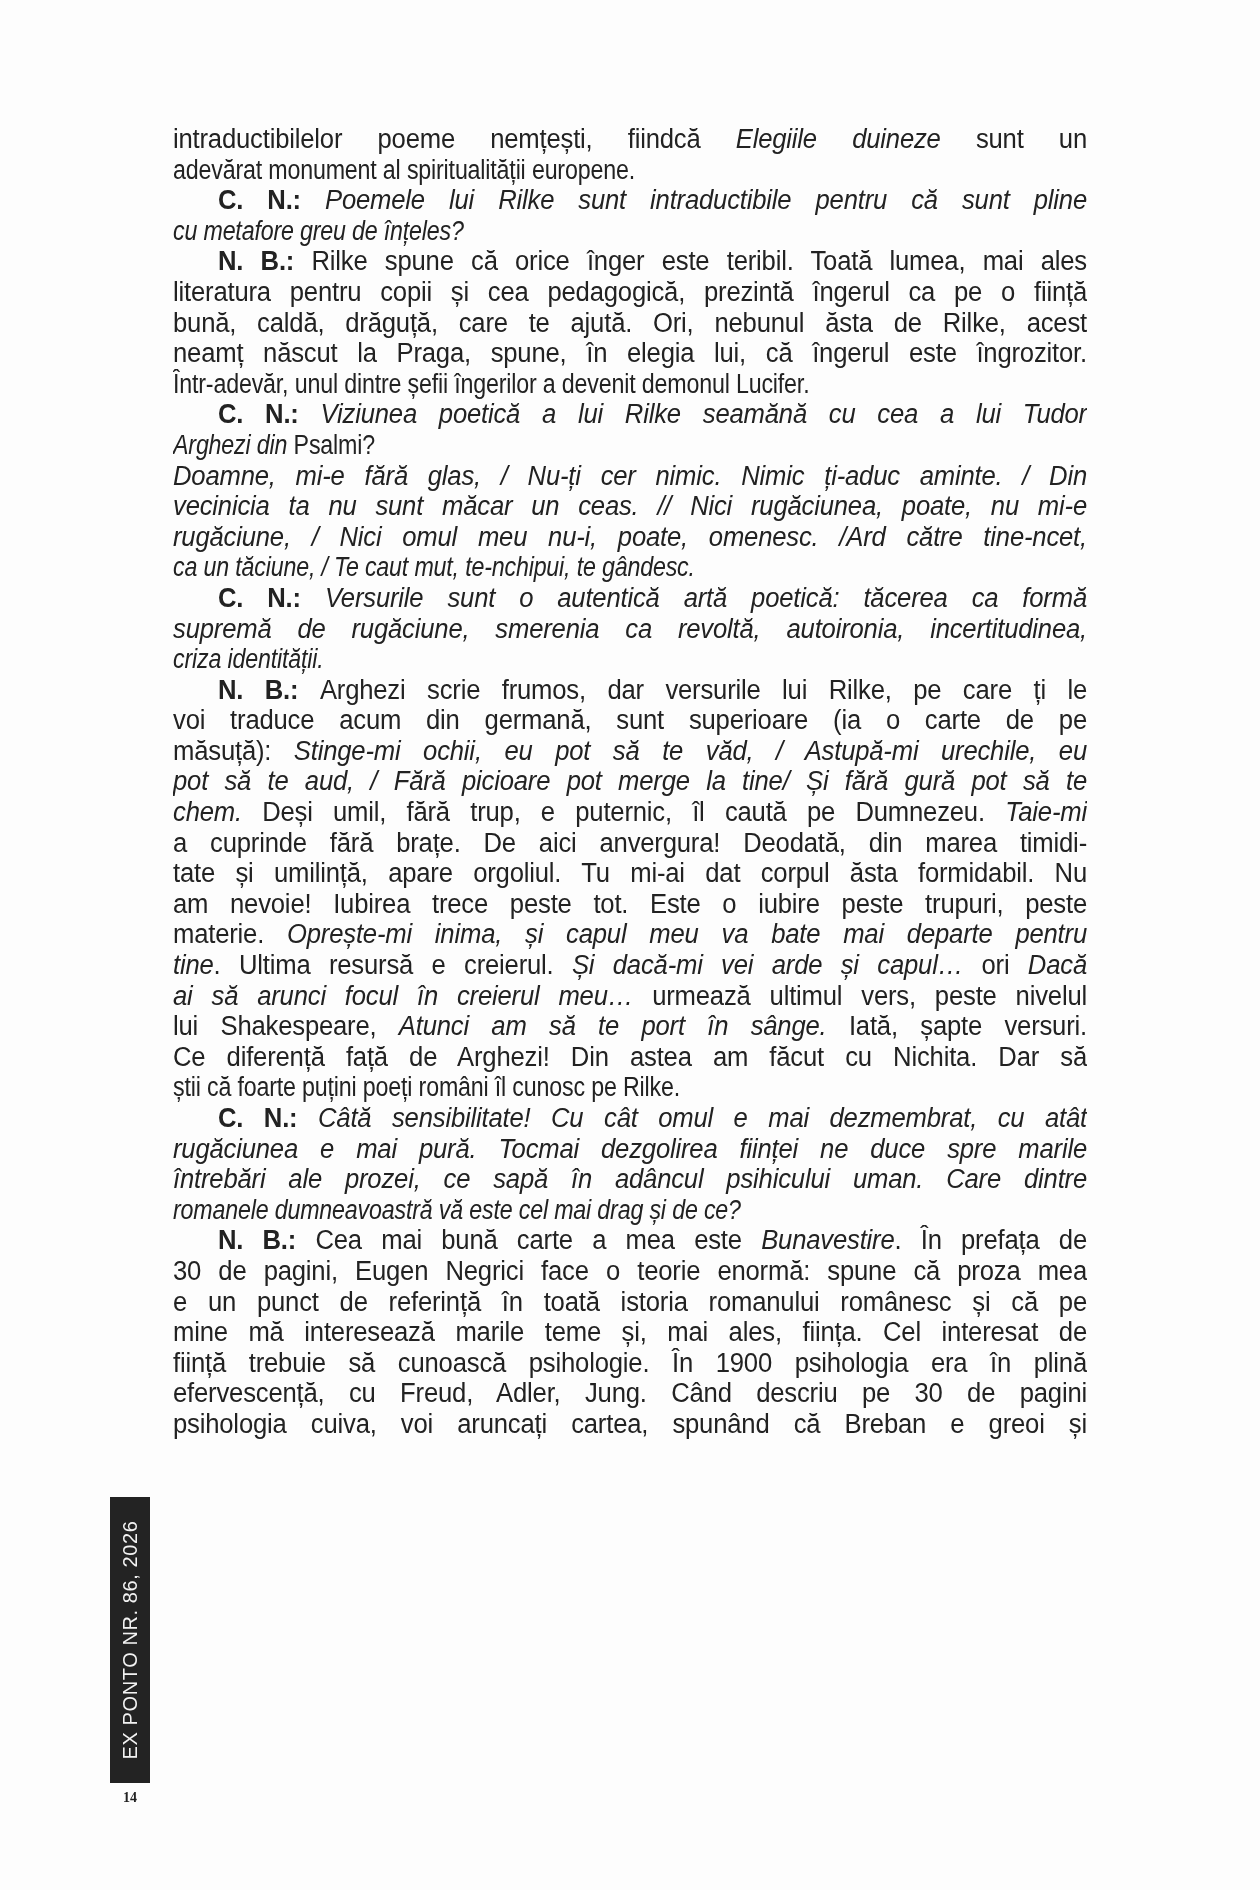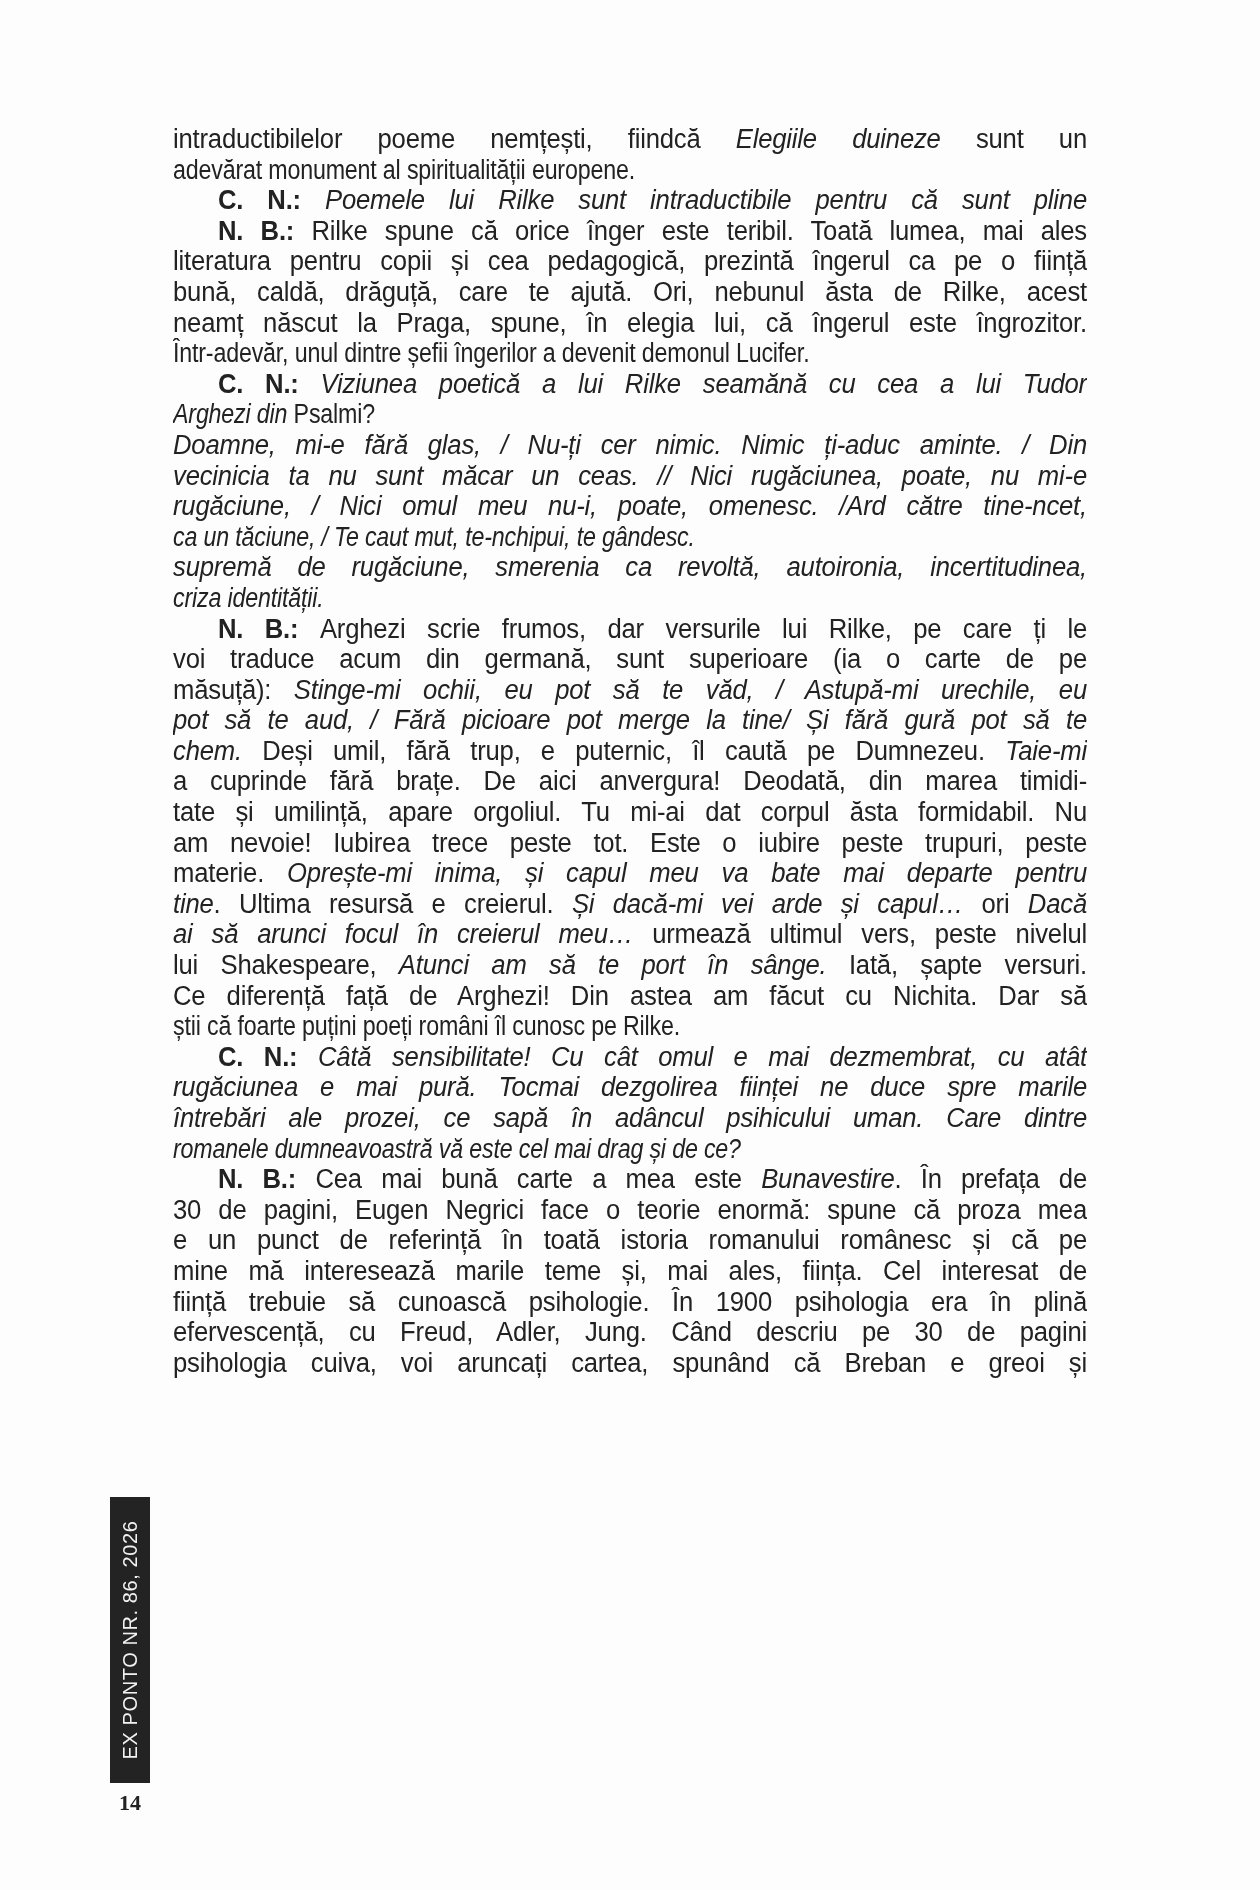--- a/index.html
+++ b/index.html
@@ -54,38 +54,41 @@
     font-family: "Liberation Sans", sans-serif;
     font-size: 20px;
     letter-spacing: 0.6px;
   }
   .page-number {
     position: absolute;
     left: 110px; top: 1790px; width: 40px;
     text-align: center;
     font-family: "Liberation Serif", serif;
     font-weight: bold;
-    font-size: 22px;
+    font-size: 14px;
     color: #222222;
   }
 </style>
 </head>
 <body>
 
 <div class="page">
   <div class="text-block" id="text-block">
       <div class="line">
         <span class="line-inner" style="white-space: normal; display: block; width: 962.105px; padding-left: 0px; box-sizing: border-box; transform: scaleX(0.95);"><span class="run-normal">intraductibilelor poeme nemțești, fiindcă </span><span class="run-italic">Elegiile duineze</span><span class="run-normal"> sunt un</span></span>
       </div>
       <div class="line last">
         <span class="line-inner" style="white-space: normal; display: block; width: 1062.79px; padding-left: 0px; box-sizing: border-box; transform: scaleX(0.86);"><span class="run-normal">adevărat monument al spiritualității europene.</span></span>
       </div>
       <div class="line indent">
         <span class="line-inner" style="white-space: normal; display: block; width: 962.105px; padding-left: 47.3684px; box-sizing: border-box; transform: scaleX(0.95);"><span class="run-bold">C. N.: </span><span class="run-italic">Poemele lui Rilke sunt intraductibile pentru că sunt pline</span></span>
       </div>
+      <div class="line last">
+        <span class="line-inner" style="white-space: normal; display: block; width: 1062.79px; padding-left: 0px; box-sizing: border-box; transform: scaleX(0.86);"><span class="run-italic">cu metafore greu de înțeles?</span></span>
+      </div>
       <div class="line indent">
         <span class="line-inner" style="white-space: normal; display: block; width: 962.105px; padding-left: 47.3684px; box-sizing: border-box; transform: scaleX(0.95);"><span class="run-bold">N. B.: </span><span class="run-normal">Rilke spune că orice înger este teribil. Toată lumea, mai ales</span></span>
       </div>
       <div class="line">
         <span class="line-inner" style="white-space: normal; display: block; width: 962.105px; padding-left: 0px; box-sizing: border-box; transform: scaleX(0.95);"><span class="run-normal">literatura pentru copii și cea pedagogică, prezintă îngerul ca pe o ființă</span></span>
       </div>
       <div class="line">
         <span class="line-inner" style="white-space: normal; display: block; width: 962.105px; padding-left: 0px; box-sizing: border-box; transform: scaleX(0.95);"><span class="run-normal">bună, caldă, drăguță, care te ajută. Ori, nebunul ăsta de Rilke, acest</span></span>
       </div>
       <div class="line">
@@ -104,20 +107,23 @@
         <span class="line-inner" style="white-space: normal; display: block; width: 962.105px; padding-left: 0px; box-sizing: border-box; transform: scaleX(0.95);"><span class="run-italic">Doamne, mi-e fără glas, / Nu-ți cer nimic. Nimic ți-aduc aminte. / Din</span></span>
       </div>
       <div class="line">
         <span class="line-inner" style="white-space: normal; display: block; width: 962.105px; padding-left: 0px; box-sizing: border-box; transform: scaleX(0.95);"><span class="run-italic">vecinicia ta nu sunt măcar un ceas. // Nici rugăciunea, poate, nu mi-e</span></span>
       </div>
       <div class="line">
         <span class="line-inner" style="white-space: normal; display: block; width: 962.105px; padding-left: 0px; box-sizing: border-box; transform: scaleX(0.95);"><span class="run-italic">rugăciune, / Nici omul meu nu-i, poate, omenesc. /Ard către tine-ncet,</span></span>
       </div>
       <div class="line last">
         <span class="line-inner" style="white-space: normal; display: block; width: 1062.79px; padding-left: 0px; box-sizing: border-box; transform: scaleX(0.86);"><span class="run-italic">ca un tăciune, / Te caut mut, te-nchipui, te gândesc.</span></span>
+      </div>
+      <div class="line indent">
+        <span class="line-inner" style="white-space: normal; display: block; width: 962.105px; padding-left: 47.3684px; box-sizing: border-box; transform: scaleX(0.95);"><span class="run-bold">C. N.: </span><span class="run-italic">Versurile sunt o autentică artă poetică: tăcerea ca formă</span></span>
       </div>
       <div class="line">
         <span class="line-inner" style="white-space: normal; display: block; width: 962.105px; padding-left: 0px; box-sizing: border-box; transform: scaleX(0.95);"><span class="run-italic">supremă de rugăciune, smerenia ca revoltă, autoironia, incertitudinea,</span></span>
       </div>
       <div class="line last">
         <span class="line-inner" style="white-space: normal; display: block; width: 1062.79px; padding-left: 0px; box-sizing: border-box; transform: scaleX(0.86);"><span class="run-italic">criza identității.</span></span>
       </div>
       <div class="line indent">
         <span class="line-inner" style="white-space: normal; display: block; width: 962.105px; padding-left: 47.3684px; box-sizing: border-box; transform: scaleX(0.95);"><span class="run-bold">N. B.: </span><span class="run-normal">Arghezi scrie frumos, dar versurile lui Rilke, pe care ți le</span></span>
       </div>

